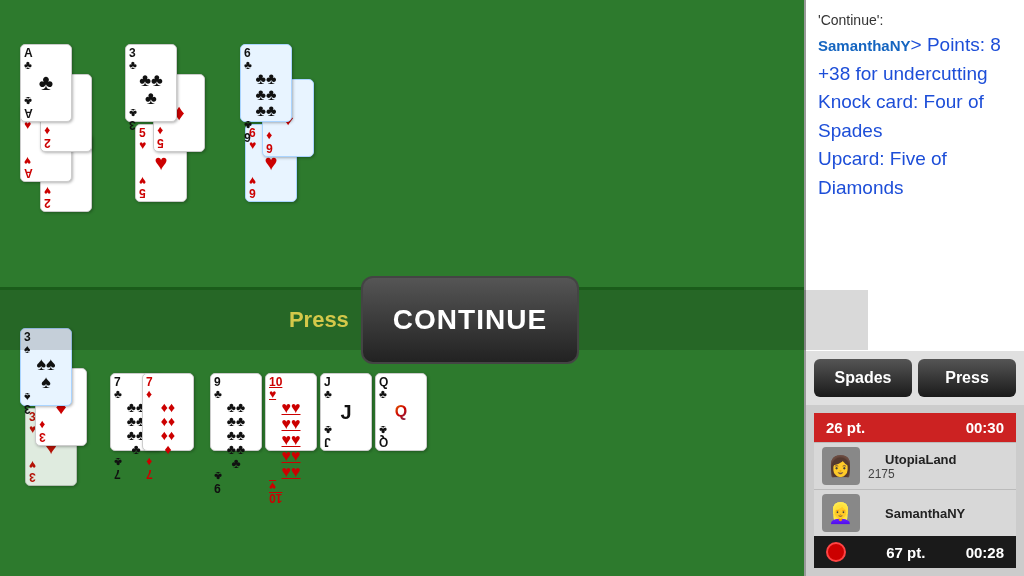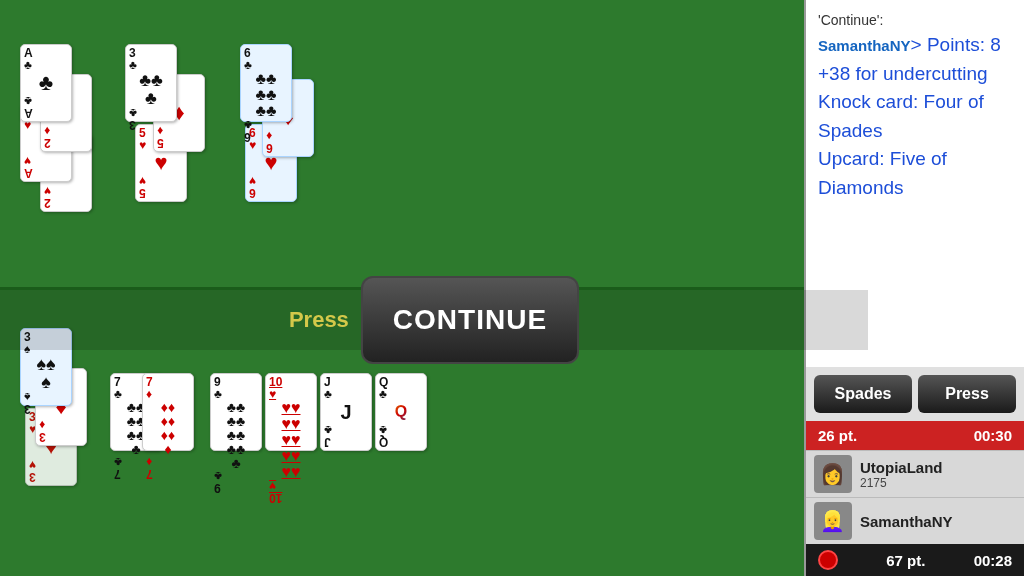--- a/index.html
+++ b/index.html
@@ -133,21 +133,21 @@
       padding: 10px 0;
       border-radius: 6px;
       border: none;
       cursor: pointer;
       text-align: center;
     }
 
     
     .scoreboard {
       background: #ccc;
-      padding: 0;
+      padding: 8px;
     }
 
     .score-row-top {
       background: #cc2222;
       color: white;
       display: flex;
       justify-content: space-between;
       align-items: center;
       padding: 6px 12px;
       font-size: 15px;
@@ -179,23 +179,24 @@
       align-items: center;
       justify-content: center;
       font-size: 20px;
     }
 
     .player-info {
       flex: 1;
     }
 
     .player-name-score {
-      font-size: 15px;
+      font-size: 13px;
       font-weight: bold;
       color: #222;
+      margin-left: 17px;
     }
 
     .player-pts {
       font-size: 12px;
       color: #444;
     }
 
     .score-row-bottom {
       background: #1a1a1a;
       color: white;

